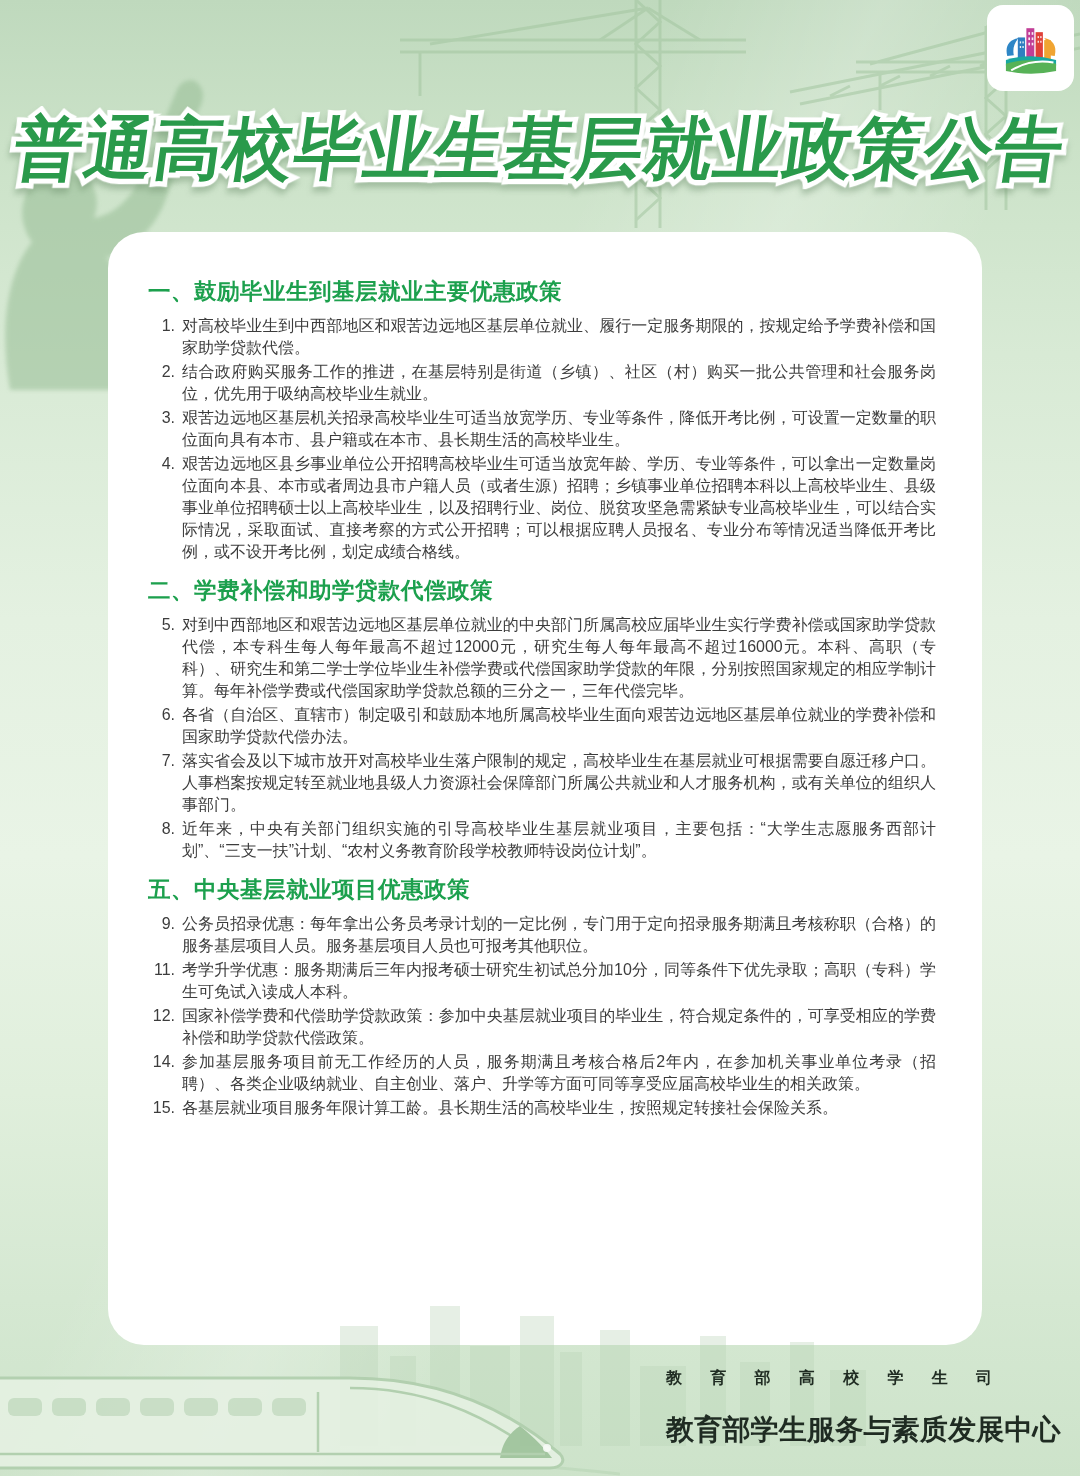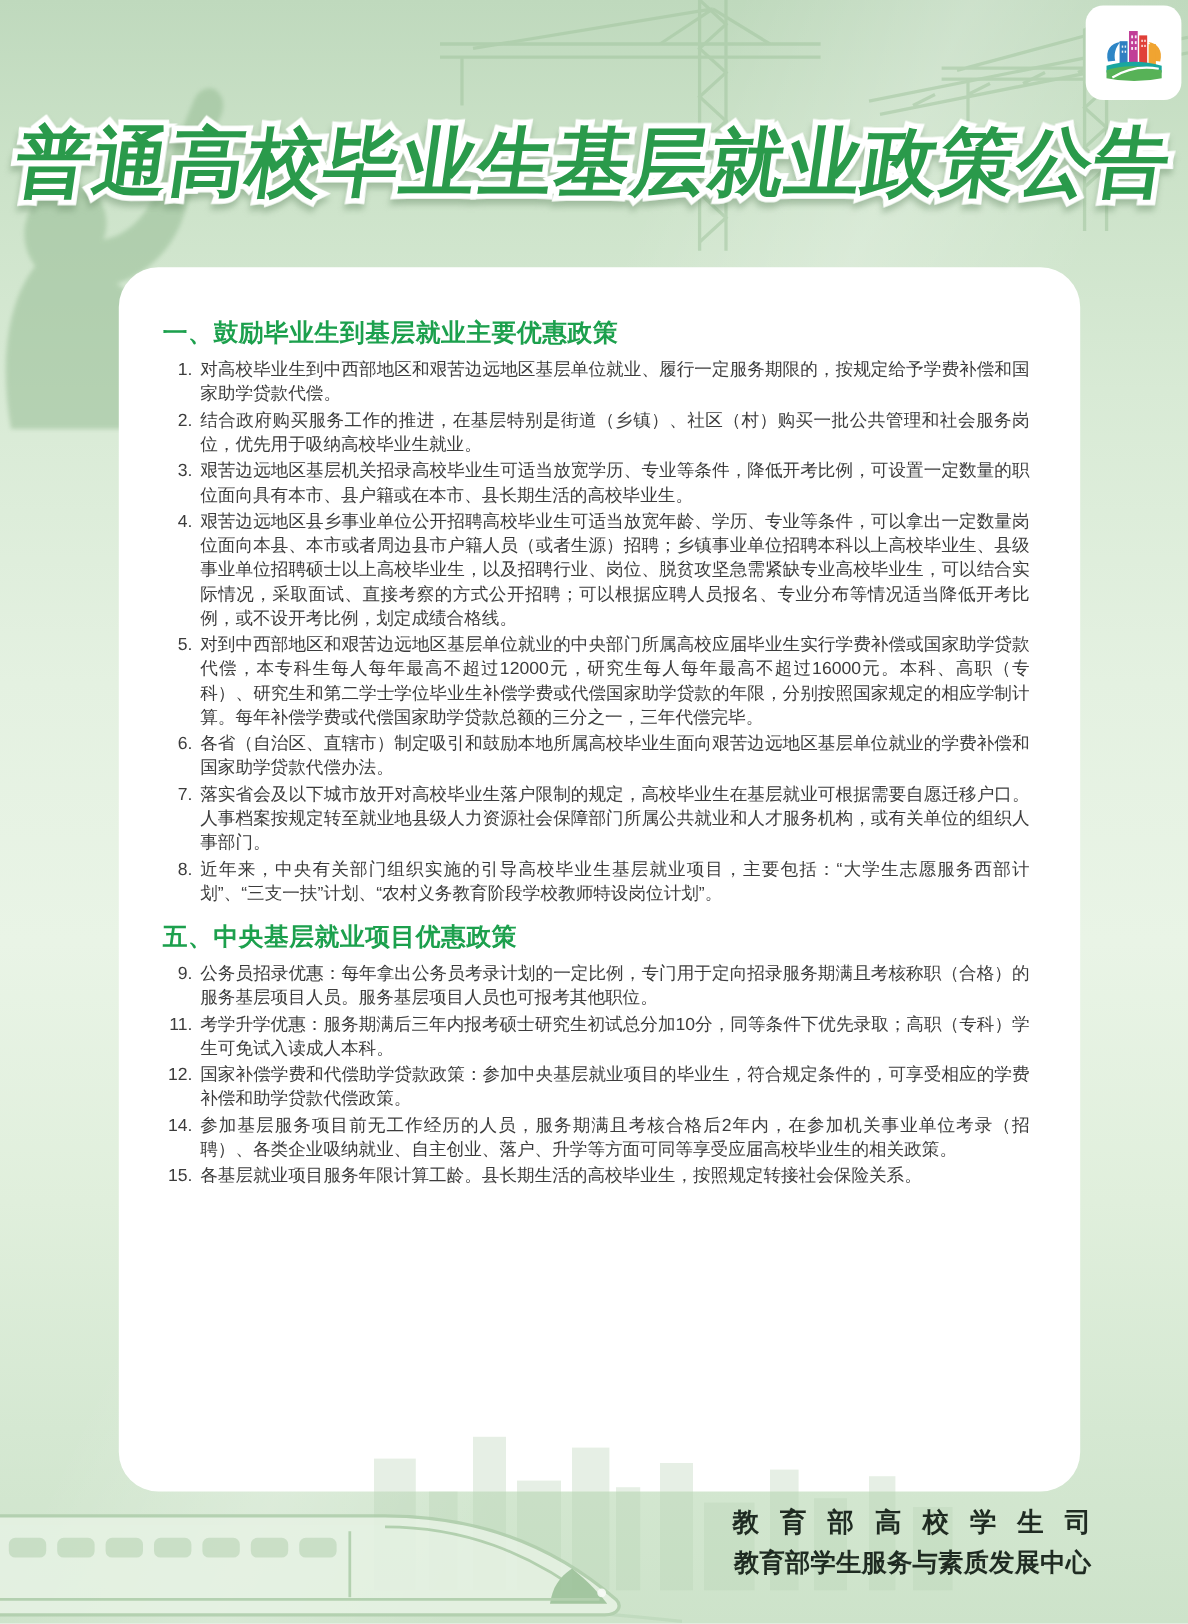--- a/index.html
+++ b/index.html
@@ -39,21 +39,21 @@
   .title-outline {
     position:absolute; left:0; right:0; top:0;
     color:#ffffff;
     -webkit-text-stroke:10px #ffffff;
     filter:drop-shadow(0 5px 3px rgba(104,140,104,.45));
   }
   .title-fill { position:relative; color:#2a9a4b; }
 
   
   .card {
-    position:absolute; left:108px; top:243px;
+    position:absolute; left:108px; top:232px;
     width:874px; height:1113px;
     background:#ffffff;
     border-radius:36px;
     padding:44px 46px 0 40px;
     overflow:hidden;
   }
   .section h2 {
     color:#1ca04d;
     font-size:22.5px; font-weight:800; letter-spacing:.5px;
     margin:12px 0 8px 0;
@@ -75,25 +75,25 @@
   .train { position:absolute; bottom:0; left:0; opacity:.85; }
 
   
   .footer {
     position:absolute; top:1368px; right:88px;
     width:326px;
     color:#1f2b22;
     font-weight:700;
   }
   .footer .l1 {
-    font-size:24px; text-align:justify; text-align-last:justify;
-    margin-bottom:5px;
+    font-size:16px; text-align:justify; text-align-last:justify;
+    margin-bottom:22px;
   }
   .footer .l2 {
-    font-size:23px; letter-spacing:.2px; white-space:nowrap;text-align:right;
+    font-size:28px; letter-spacing:.2px; white-space:nowrap;text-align:right;
   }
 </style>
 </head>
 <body>
 
 <div class="poster">
 
   <svg class="cranes" width="1080" height="230" viewBox="0 0 1080 230">
     <g stroke="#a3c6a0" stroke-width="3" fill="none">
       <path d="M636,0 V228 M660,0 V228"></path>
@@ -167,20 +167,21 @@
             <span class="txt">艰苦边远地区基层机关招录高校毕业生可适当放宽学历、专业等条件，降低开考比例，可设置一定数量的职位面向具有本市、县户籍或在本市、县长期生活的高校毕业生。</span>
           </li>
         <li>
             <span class="num">4.</span>
             <span class="txt">艰苦边远地区县乡事业单位公开招聘高校毕业生可适当放宽年龄、学历、专业等条件，可以拿出一定数量岗位面向本县、本市或者周边县市户籍人员（或者生源）招聘；乡镇事业单位招聘本科以上高校毕业生、县级事业单位招聘硕士以上高校毕业生，以及招聘行业、岗位、脱贫攻坚急需紧缺专业高校毕业生，可以结合实际情况，采取面试、直接考察的方式公开招聘；可以根据应聘人员报名、专业分布等情况适当降低开考比例，或不设开考比例，划定成绩合格线。</span>
           </li>
       </ol>
     </section>
 
     <section class="section">
+      <h2>二、学费补偿和助学贷款代偿政策</h2>
       <ol>
         <li>
             <span class="num">5.</span>
             <span class="txt">对到中西部地区和艰苦边远地区基层单位就业的中央部门所属高校应届毕业生实行学费补偿或国家助学贷款代偿，本专科生每人每年最高不超过12000元，研究生每人每年最高不超过16000元。本科、高职（专科）、研究生和第二学士学位毕业生补偿学费或代偿国家助学贷款的年限，分别按照国家规定的相应学制计算。每年补偿学费或代偿国家助学贷款总额的三分之一，三年代偿完毕。</span>
           </li>
         <li>
             <span class="num">6.</span>
             <span class="txt">各省（自治区、直辖市）制定吸引和鼓励本地所属高校毕业生面向艰苦边远地区基层单位就业的学费补偿和国家助学贷款代偿办法。</span>
           </li>
       </ol>

